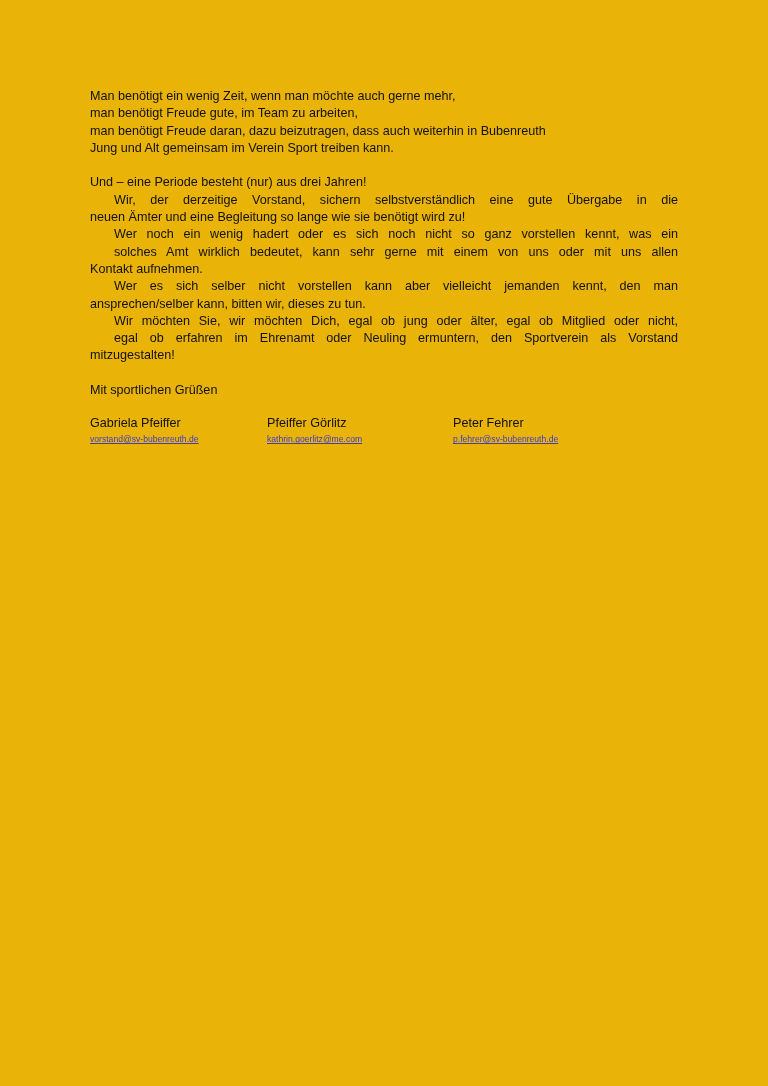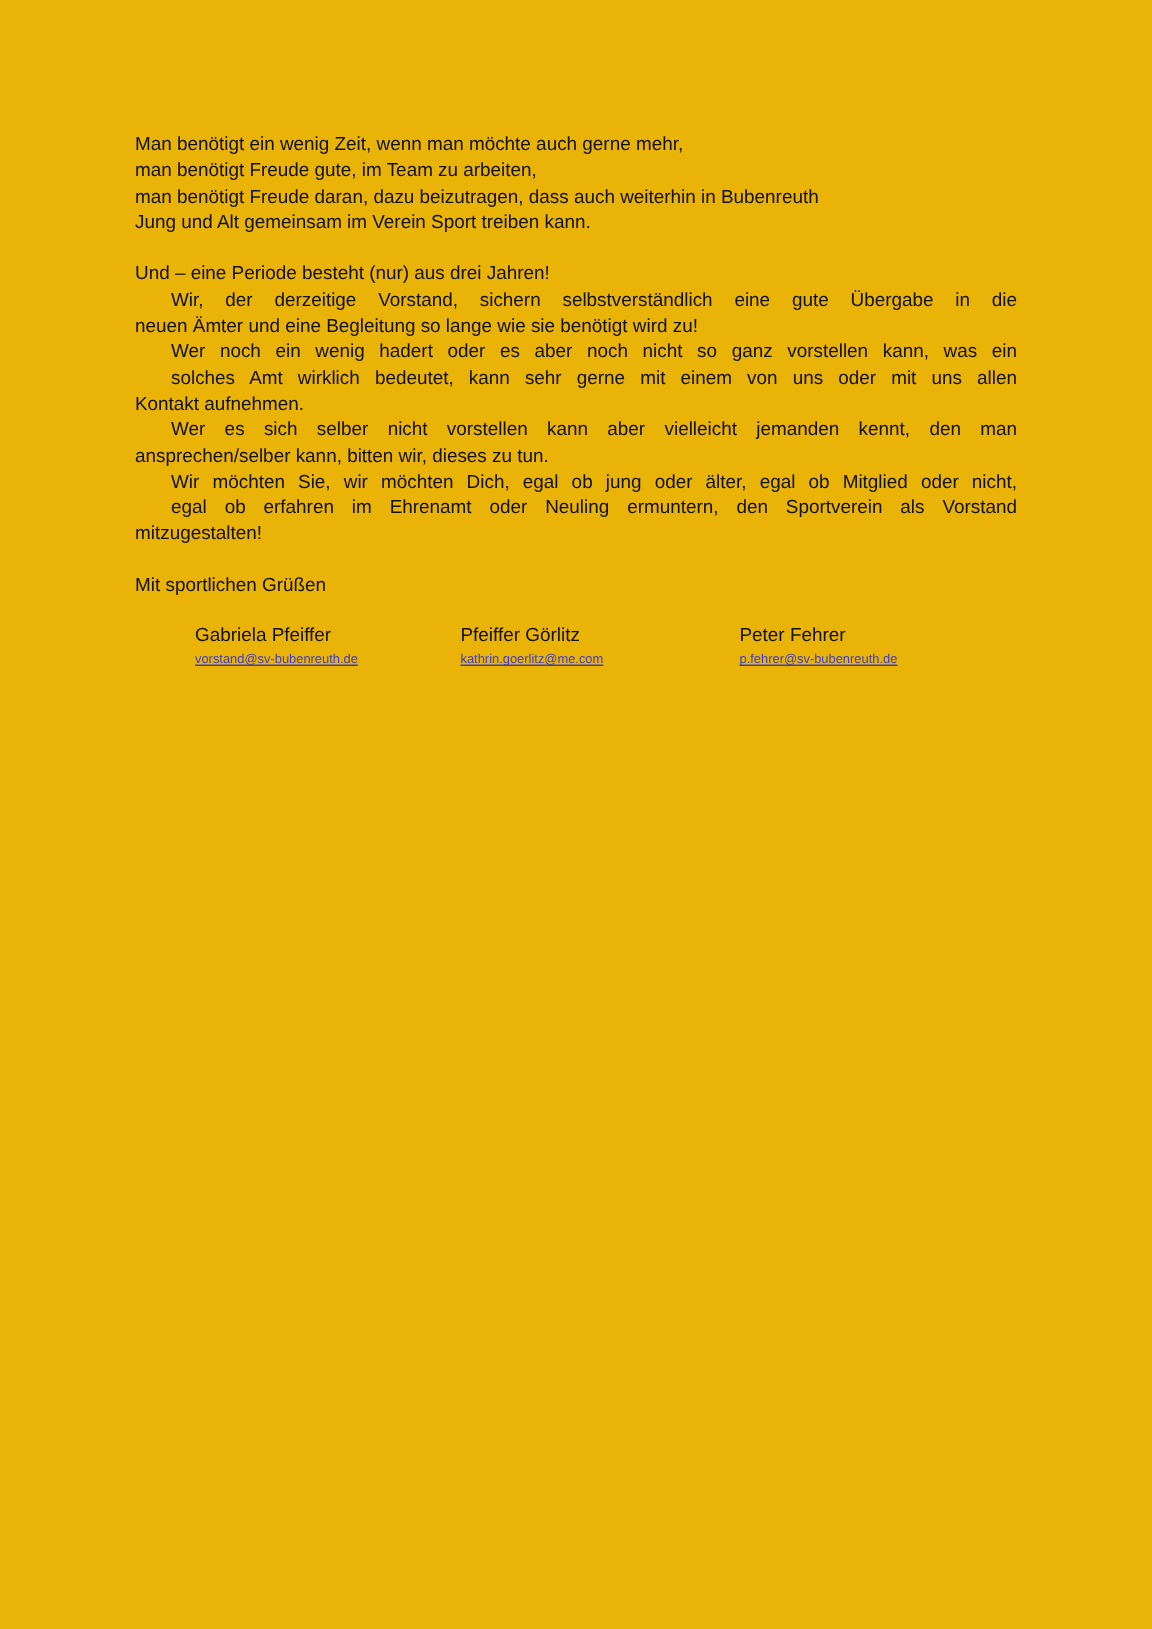--- a/index.html
+++ b/index.html
@@ -61,21 +61,20 @@
   .closing {
     font-size: 12.6px;
     line-height: 17.3px;
     margin: 0;
     color: #111111;
   }
 
   .signatures {
     position: relative;
     height: 44px;
-    margin-left: 40px;
   }
   .sig {
     position: absolute;
     top: 0;
   }
   .sig-name {
     font-size: 12.6px;
     line-height: 16px;
     color: #111111;
     white-space: nowrap;
@@ -104,21 +103,21 @@
       <span class="ln">man benötigt Freude daran, dazu beizutragen, dass auch weiterhin in Bubenreuth</span>
       <span class="ln">Jung und Alt gemeinsam im Verein Sport treiben kann.</span>
     </p>
 
     <div class="gap"></div>
 
     <p class="para justify">
       <span class="ln flush">Und – eine Periode besteht (nur) aus drei Jahren!</span>
       <span class="ln stretch">Wir, der derzeitige Vorstand, sichern selbstverständlich eine gute Übergabe in die</span>
       <span class="ln flush">neuen Ämter und eine Begleitung so lange wie sie benötigt wird zu!</span>
-      <span class="ln stretch">Wer noch ein wenig hadert oder es aber noch nicht so ganz vorstellen kann, was ein</span>
+      <span class="ln stretch">Wer noch ein wenig hadert oder es sich noch nicht so ganz vorstellen kennt, was ein</span>
       <span class="ln stretch">solches Amt wirklich bedeutet, kann sehr gerne mit einem von uns oder mit uns allen</span>
       <span class="ln flush">Kontakt aufnehmen.</span>
       <span class="ln stretch">Wer es sich selber nicht vorstellen kann aber vielleicht jemanden kennt, den man</span>
       <span class="ln flush">ansprechen/selber kann, bitten wir, dieses zu tun.</span>
       <span class="ln stretch">Wir möchten Sie, wir möchten Dich, egal ob jung oder älter, egal ob Mitglied oder nicht,</span>
       <span class="ln stretch">egal ob erfahren im Ehrenamt oder Neuling ermuntern, den Sportverein als Vorstand</span>
       <span class="ln flush">mitzugestalten!</span>
     </p>
 
     <div class="gap"></div>

